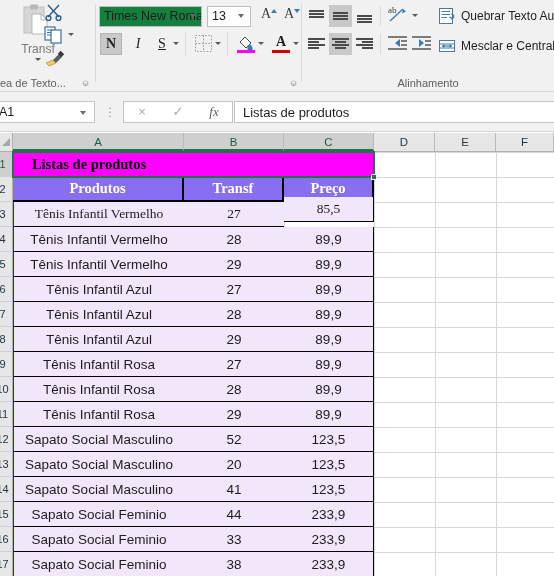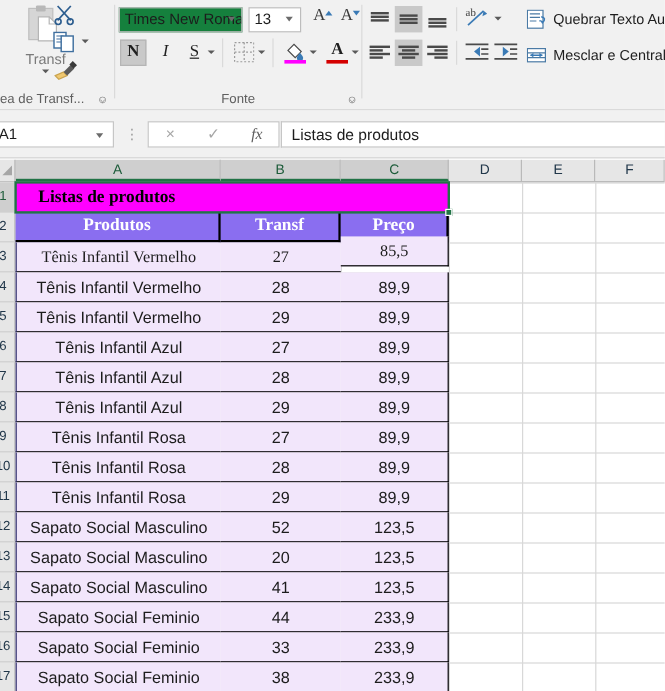--- a/index.html
+++ b/index.html
@@ -248,21 +248,21 @@
     <div class="mini-caret" style="left:68px;top:33px;"></div>
 
     <div class="clip-icon" id="brush-icon">
       <svg width="22" height="18" viewBox="0 0 22 18">
         <path d="M2 13 l7 -3 l3 3 l-7 3 z" fill="#f0c870" stroke="#c9a34f"></path>
         <path d="M9 10 l6 -6 l3 3 l-6 6 z" fill="#5a5a5a"></path>
         <rect x="14.5" y="2" width="5" height="4" transform="rotate(45 17 4)" fill="#3a3a3a"></rect>
       </svg>
     </div>
 
-    <div class="rgroup-label" style="text-align:left;padding-left:0;">ea de Transf...</div>
+    <div class="rgroup-label" style="text-align:left;padding-left:0;">ea de Texto...</div>
     <div class="dlg-launcher" style="right:4px;">⎉</div>
   </div>
 
   <div class="rsep" style="left:95px;"></div>
 
   <div class="rgroup" id="grp-font">
     <div id="font-name-box">Times New Roma</div>
     <div class="box-caret" style="left:94px;top:14px;"></div>
 
     <div id="font-size-box">13</div>
@@ -310,21 +310,20 @@
       <div style="position:absolute;left:2px;bottom:2px;width:18px;height:3.5px;background:#ff00ff;"></div>
     </div>
     <div class="mini-caret" style="left:162px;top:42px;"></div>
 
     <div class="fbtn" style="left:174px;font-family:'Liberation Serif',serif;font-weight:bold;line-height:18px;">
       <span style="font-size:14px;">A</span>
       <div style="position:absolute;left:2px;bottom:2px;width:18px;height:3.5px;background:#d40000;"></div>
     </div>
     <div class="mini-caret" style="left:197px;top:42px;"></div>
 
-    <div class="rgroup-label">Fonte</div>
     <div class="dlg-launcher" style="right:2px;">⎉</div>
   </div>
 
   <div class="rsep" style="left:301px;"></div>
 
   <div class="rgroup" id="grp-align">
 
     <div class="abtn" style="left:3px;top:5px;">
       <div class="aline" style="left:4px;top:5px;width:15px;"></div>
       <div class="aline" style="left:4px;top:8px;width:15px;"></div>
@@ -381,20 +380,21 @@
     <div class="abtn" style="left:109px;top:33px;">
       <svg width="22" height="20" viewBox="0 0 22 20">
         <path d="M13 10 l-5 -4 v8 z" fill="#3a7ab5"></path>
         <line x1="1" y1="4" x2="20" y2="4" stroke="#4a4a4a" stroke-width="1.4"></line>
         <line x1="14" y1="8" x2="20" y2="8" stroke="#4a4a4a" stroke-width="1.4"></line>
         <line x1="14" y1="12" x2="20" y2="12" stroke="#4a4a4a" stroke-width="1.4"></line>
         <line x1="1" y1="16" x2="20" y2="16" stroke="#4a4a4a" stroke-width="1.4"></line>
       </svg>
     </div>
 
+    <div class="rgroup-label" style="width:252px;">Alinhamento</div>
   </div>
 
   <div class="rgroup" id="grp-wrap">
     <div class="wbtn" style="top:4px;width:118px;">
       <svg width="18" height="18" viewBox="0 0 18 18" style="position:absolute;left:2px;top:4px;">
         <rect x="0.5" y="0.5" width="13" height="15" fill="#fff" stroke="#4a7aa5"></rect>
         <line x1="2.5" y1="3.5" x2="11" y2="3.5" stroke="#4a7aa5"></line>
         <line x1="2.5" y1="6.5" x2="11" y2="6.5" stroke="#4a7aa5"></line>
         <line x1="2.5" y1="9.5" x2="8" y2="9.5" stroke="#4a7aa5"></line>
         <path d="M12 6 q5 1 1 5 l-1 -1.6 M12 9.4 l-1.6 0" stroke="#3a7ab5" fill="none" stroke-width="1.2"></path>

